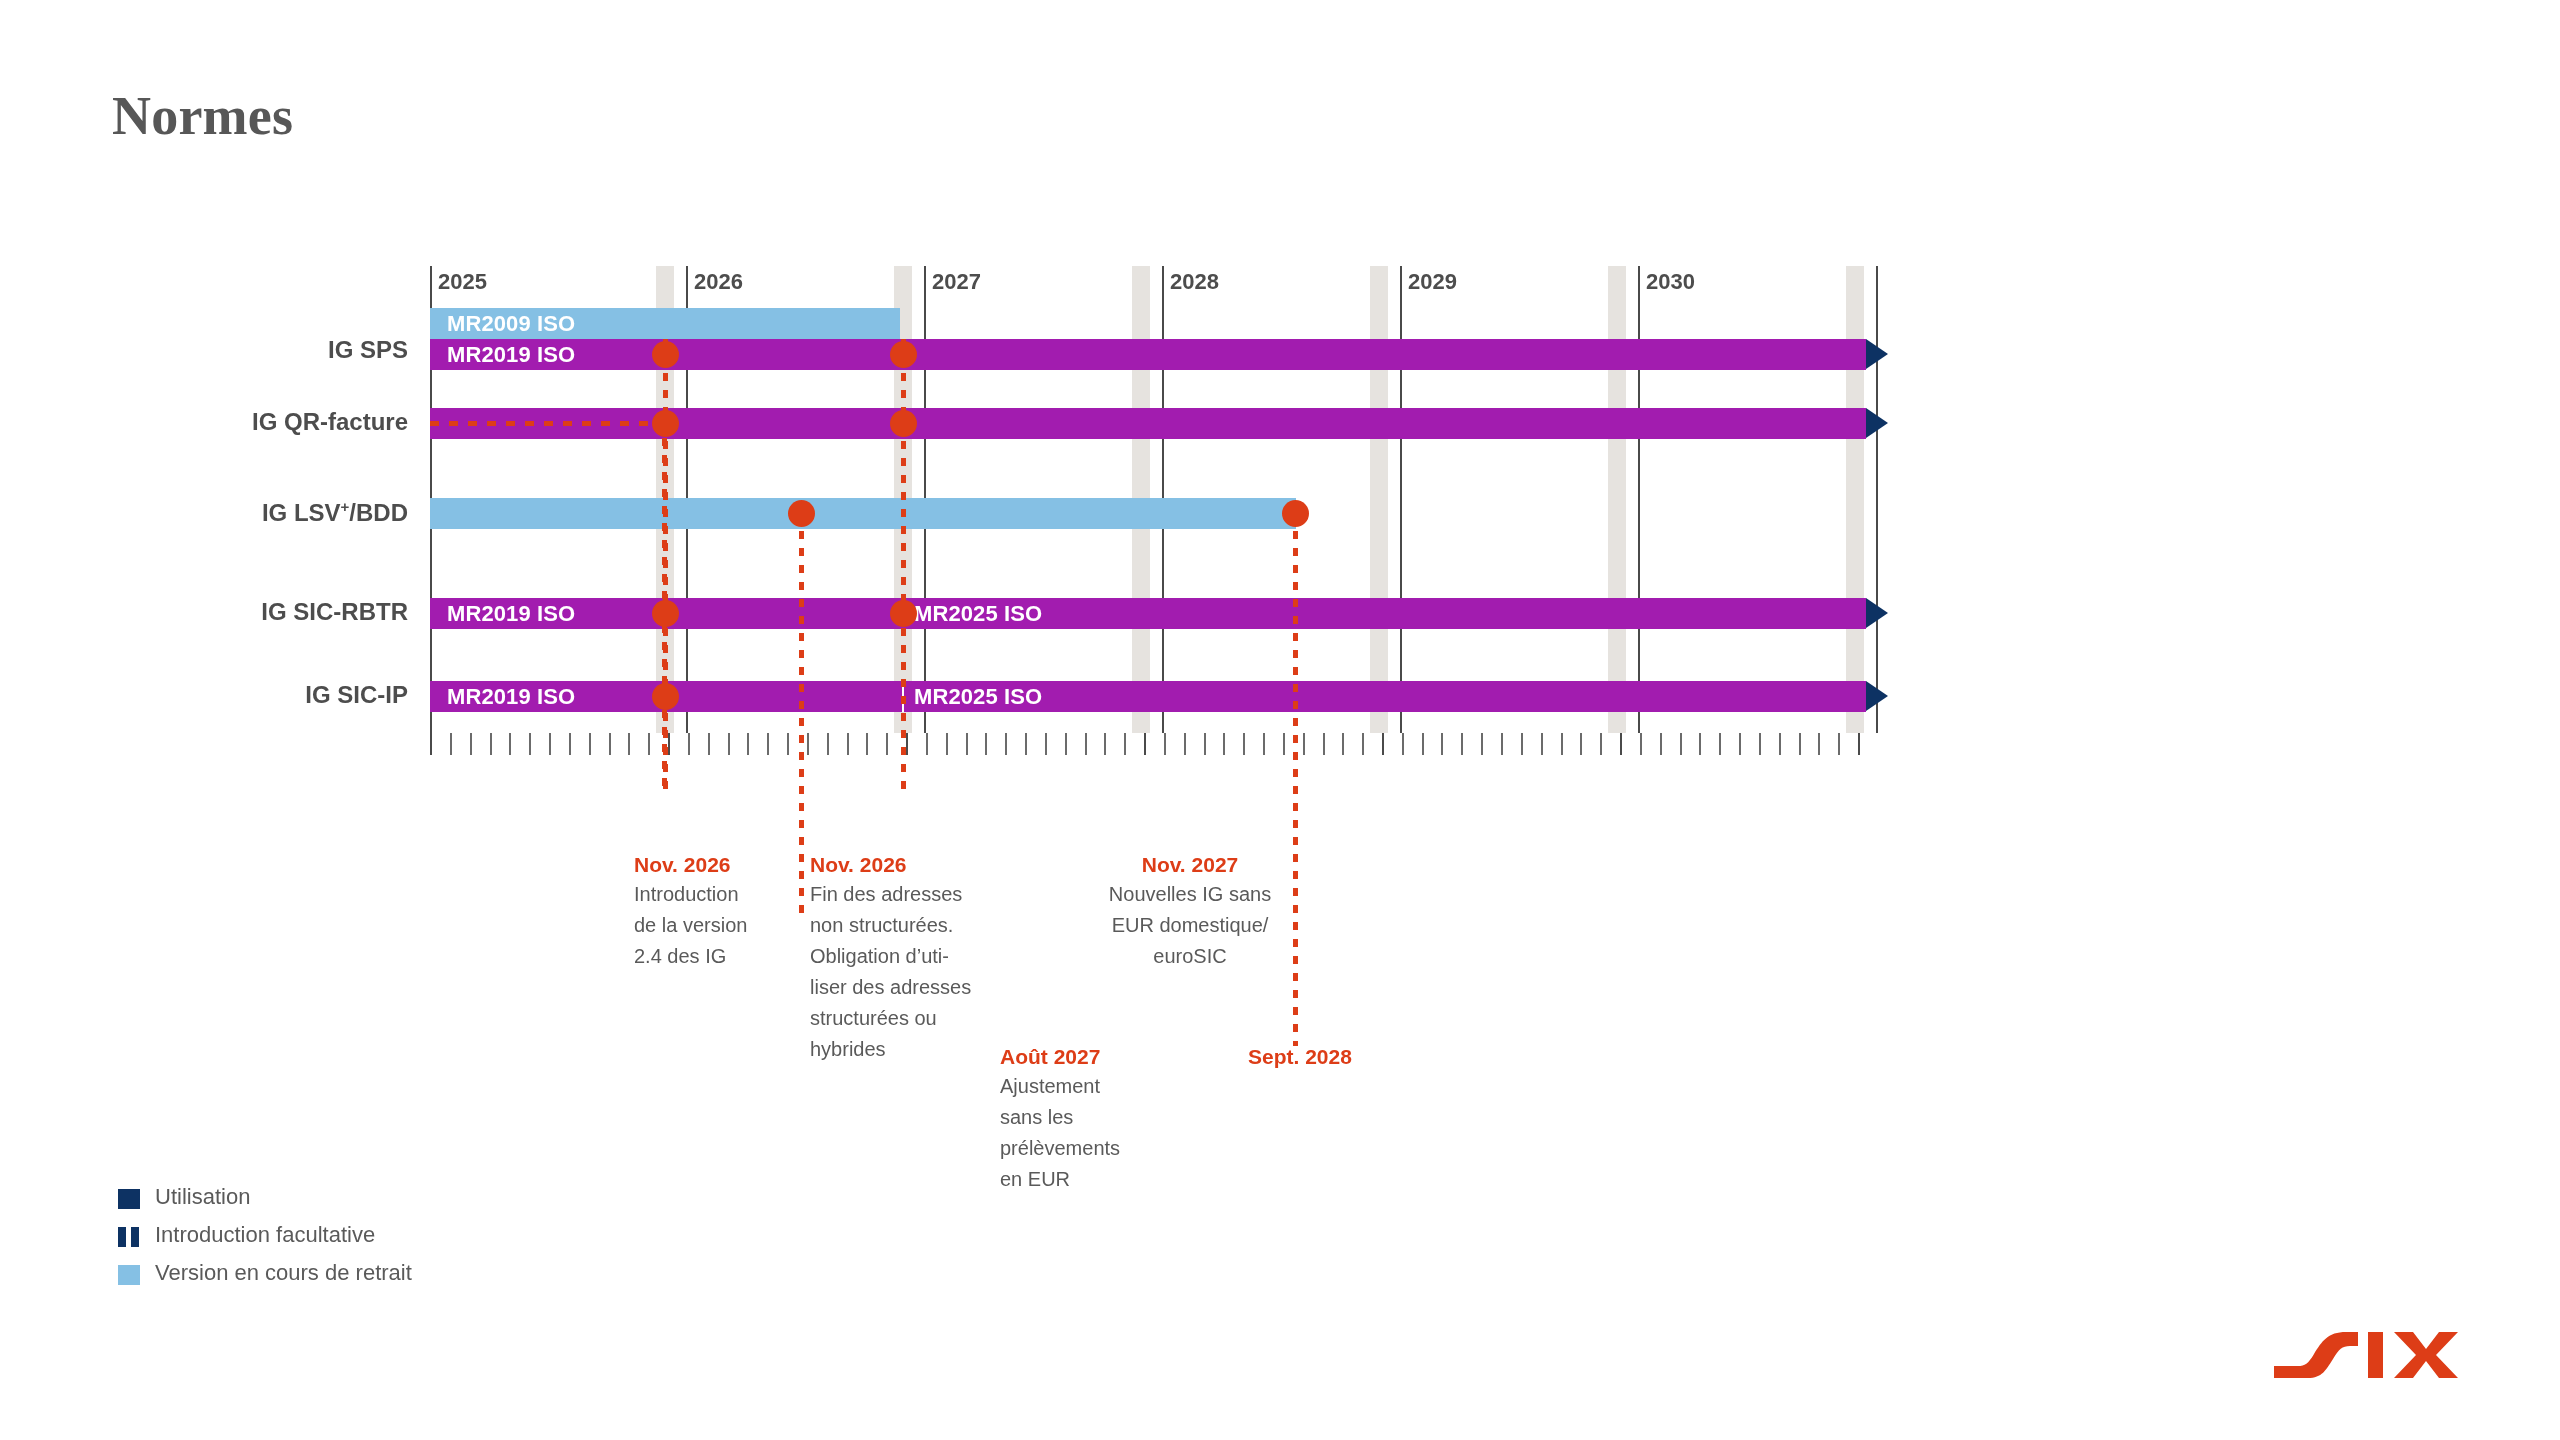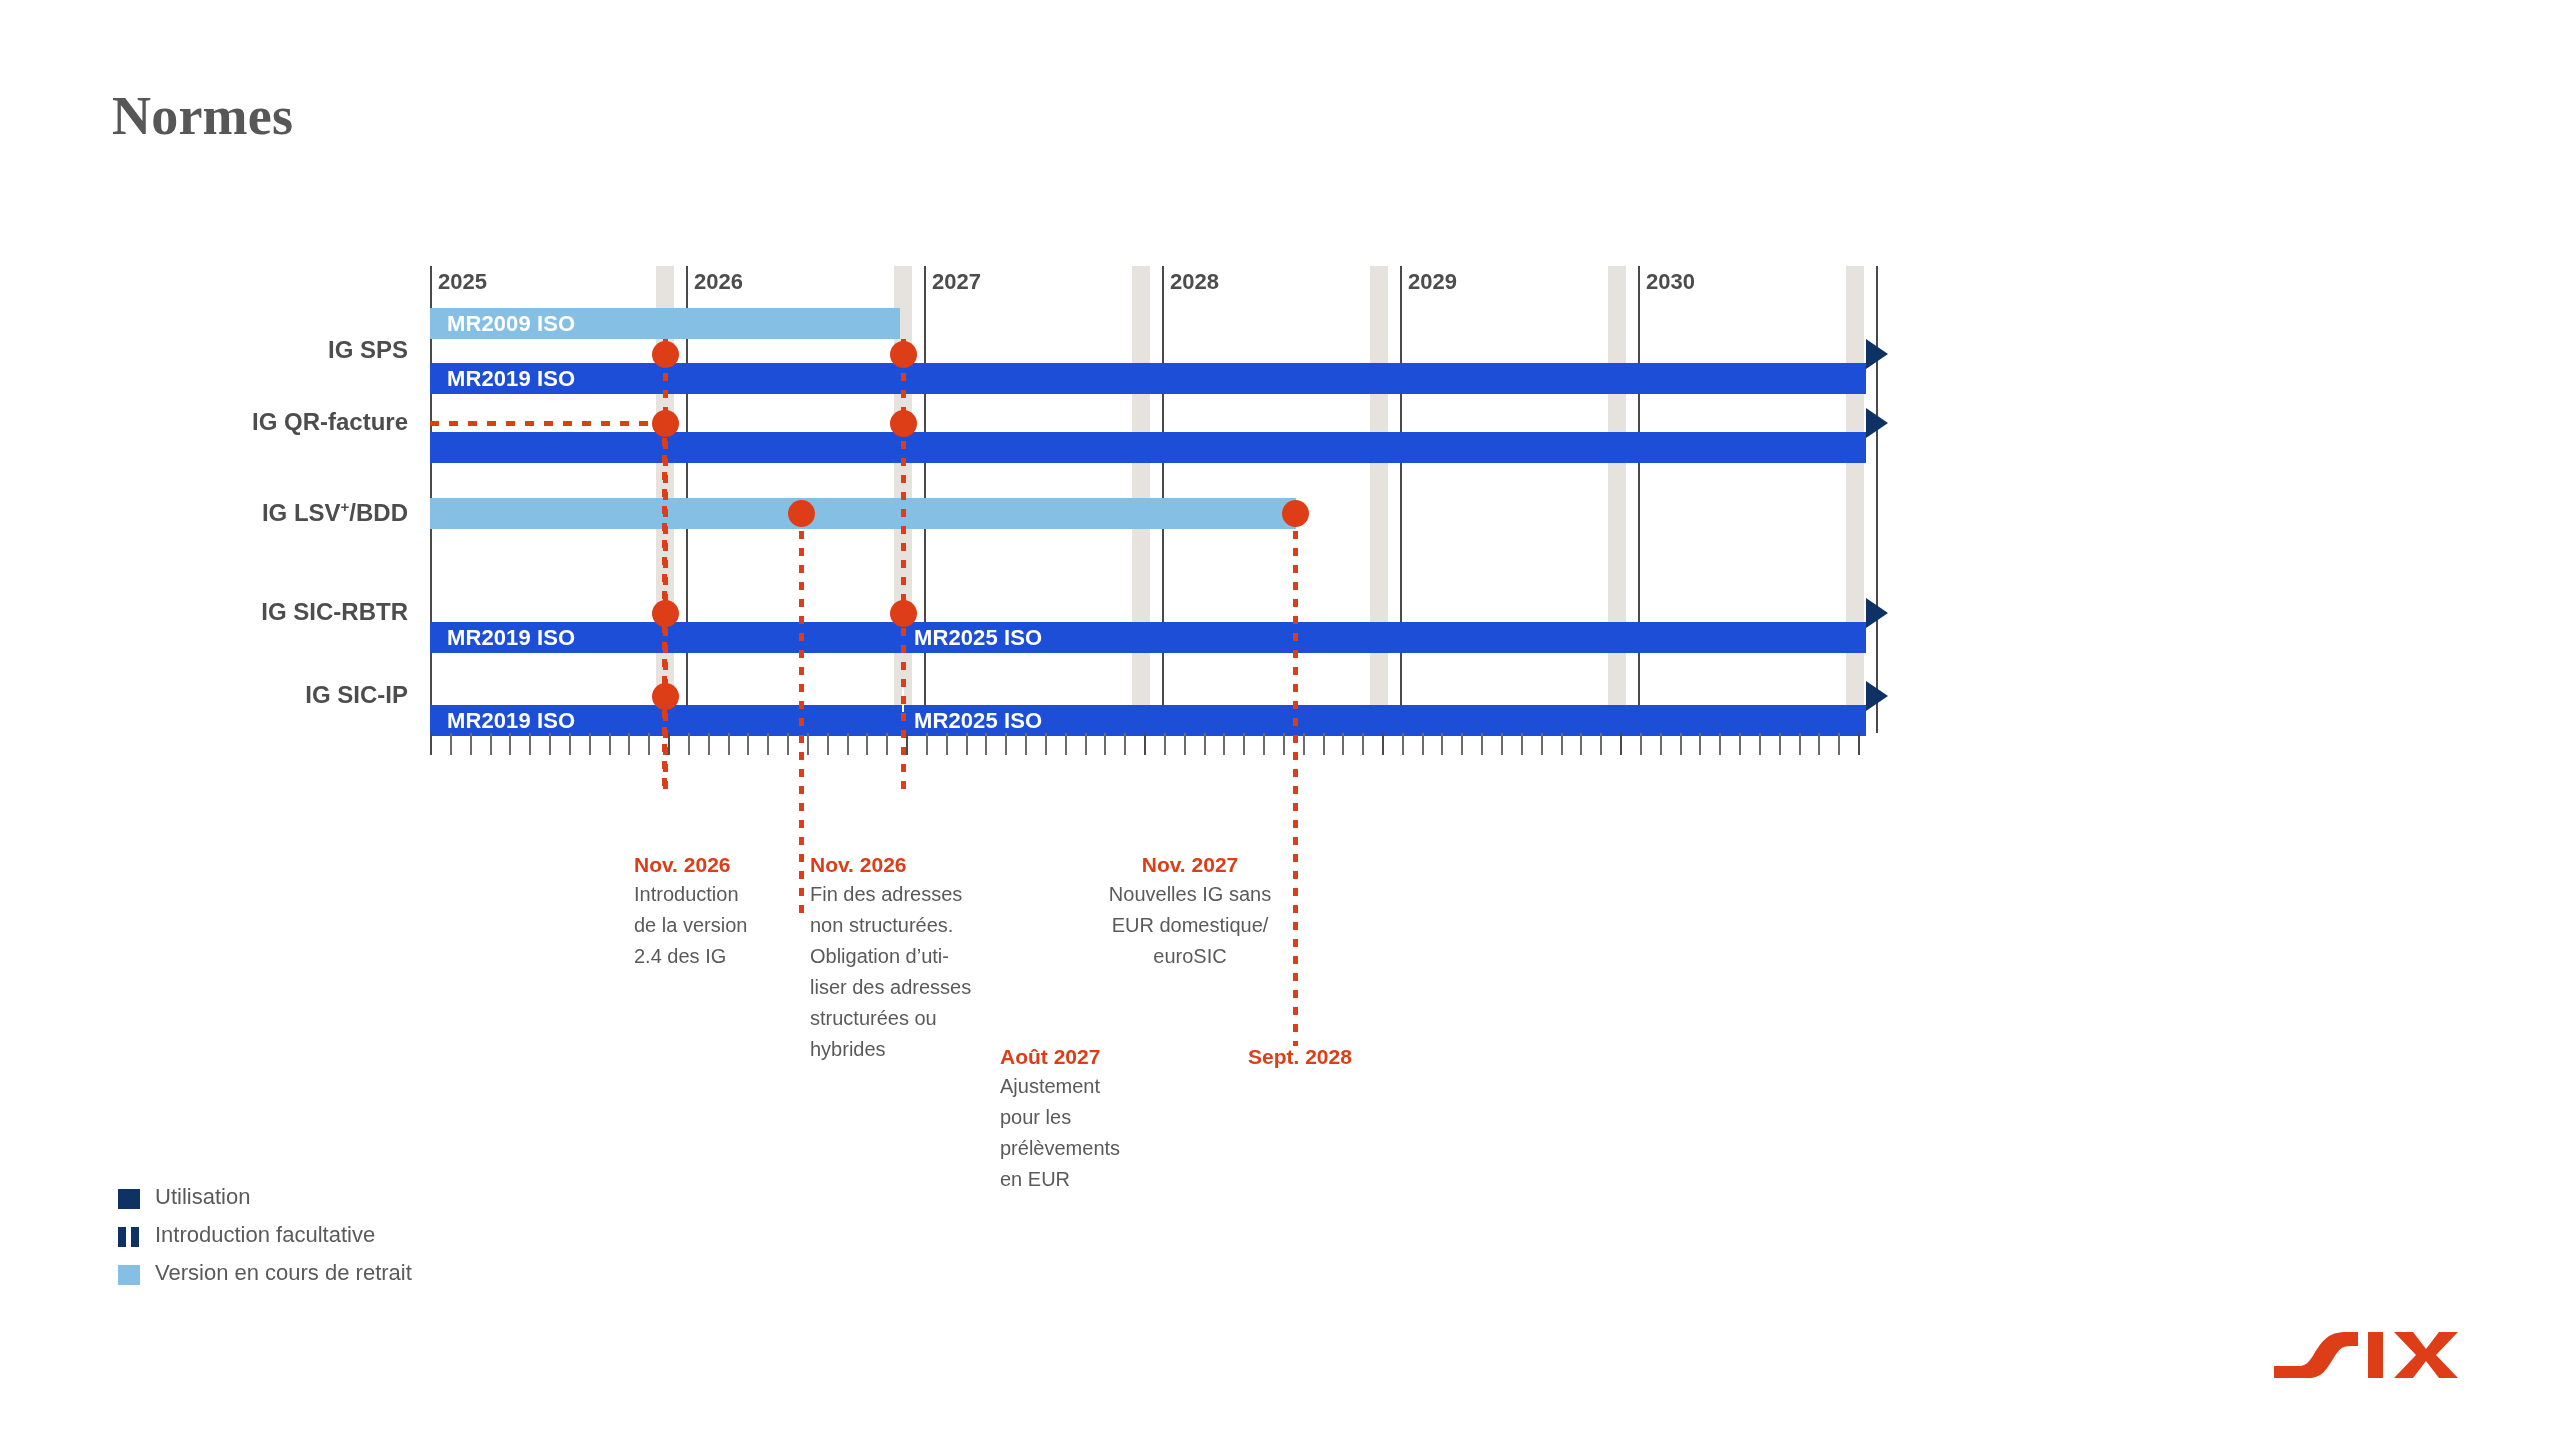--- a/index.html
+++ b/index.html
@@ -46,21 +46,21 @@
   .row-label{
     position:absolute; text-align:right; width:330px;
     font-size:24px; font-weight:700; color:#4d4d4d;
     white-space:nowrap;
   }
   .row-label sup{ font-size:15px; }
   
   .bar{
     position:absolute; height:31px;
   }
-  .bar-navy{ background:#1d4ed8;margin-top:24px; }
+  .bar-navy{ background:#a21caf; }
   .bar-light{ background:#85c0e4; }
   .bar-text{
     position:absolute; left:17px; top:3px;
     font-size:22px; font-weight:700; color:#ffffff;
     white-space:nowrap; letter-spacing:.1px;
   }
   .bar-text.mid{ left:auto; }
   
   .arrow{
     position:absolute; width:0; height:0;
@@ -324,21 +324,21 @@
     <div>Nouvelles IG sans</div>
     <div>EUR domestique/</div>
     <div>euroSIC</div>
   </div>
 </div>
 
 <div class="annot" style="left:1000px; top:1045px; width:175px;">
   <div class="date">Août 2027</div>
   <div class="desc">
     <div>Ajustement</div>
-    <div>pour les</div>
+    <div>sans les</div>
     <div>prélèvements</div>
     <div>en EUR</div>
   </div>
 </div>
 
 <div class="annot" style="left:1248px; top:1045px; width:330px;">
   <div class="date">Sept. 2028</div>
 </div>
 
 <div id="legend">

